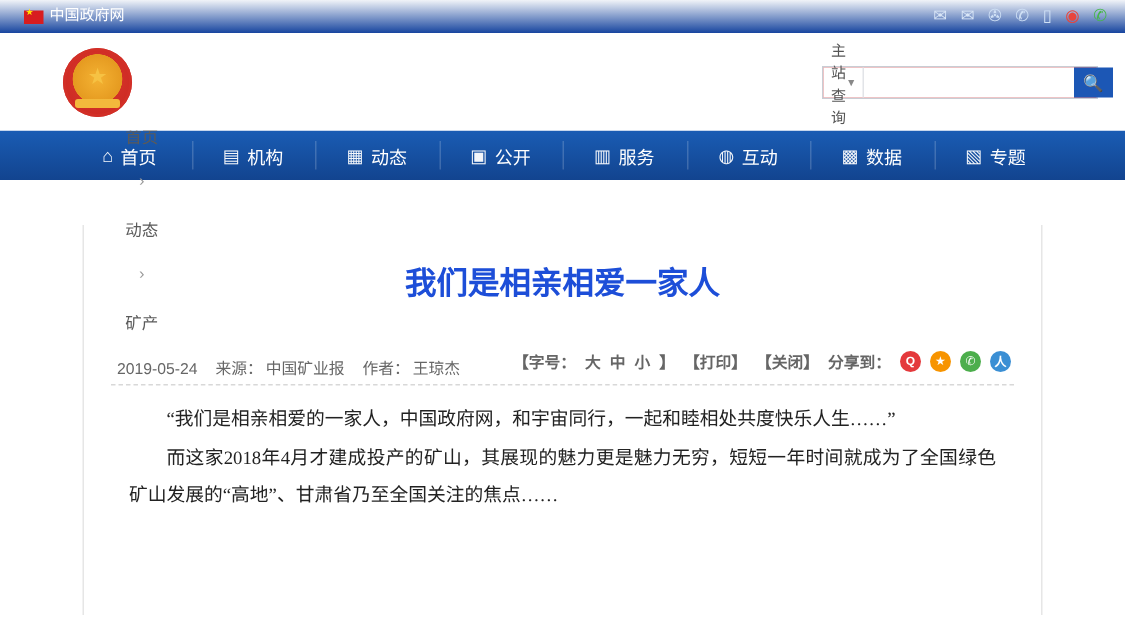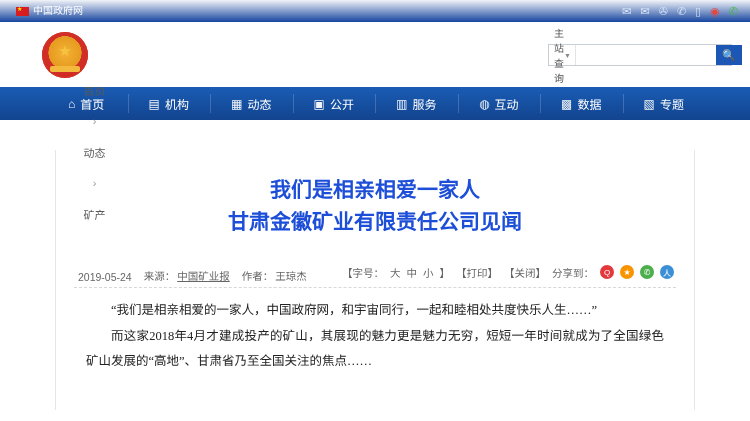--- a/index.html
+++ b/index.html
@@ -144,21 +144,21 @@
 
   .meta {
     margin-top: 22px; height: 22px;
     display: flex; align-items: flex-end;
     font-size: 10.5px; color: #666; padding: 0 14px;
     position: relative;
   }
   .meta .m { margin-right: 12px; }
   .meta-right {
     position: absolute; right: 12px; top: 0; height: 22px;
-    display: flex; align-items: center; gap: 6px; font-size: 10.5px; color: #666;
+    display: flex; align-items: center; gap: 6px; font-size: 10.5px; color: #666; font-weight: bold;
   }
   .share-ico {
     width: 14px; height: 14px; border-radius: 50%;
     color: #fff; font-size: 8px; display: inline-flex;
     align-items: center; justify-content: center;
   }
   .s-red { background: #e4393c; }
   .s-orange { background: #f79400; }
   .s-green { background: #4cae4c; }
   .s-blue { background: #3b8fd4; }
@@ -257,27 +257,26 @@
       <a href="#">动态</a>
       <span class="sep">›</span>
       <a href="#">矿产</a>
     </div>
   </div>
 
   <div class="article">
 
     <div class="headline">
       <div class="l1">我们是相亲相爱一家人</div>
-      <div class="l2">甘肃金徽矿业有限责任公司见闻</div>
     </div>
 
     <div class="meta">
       <span class="m">2019-05-24</span>
       <span class="m">来源：</span>
-      <span class="m" style="margin-left:-10px;text-decoration:underline;">中国矿业报</span>
+      <span class="m" style="margin-left:-10px;">中国矿业报</span>
       <span class="m">作者：</span>
       <span class="m" style="margin-left:-10px;">王琼杰</span>
 
       <span class="meta-right">
         <span>【字号：</span>
         <span>大</span>
         <span>中</span>
         <span>小</span>
         <span>】</span>
         <span>【打印】</span>

